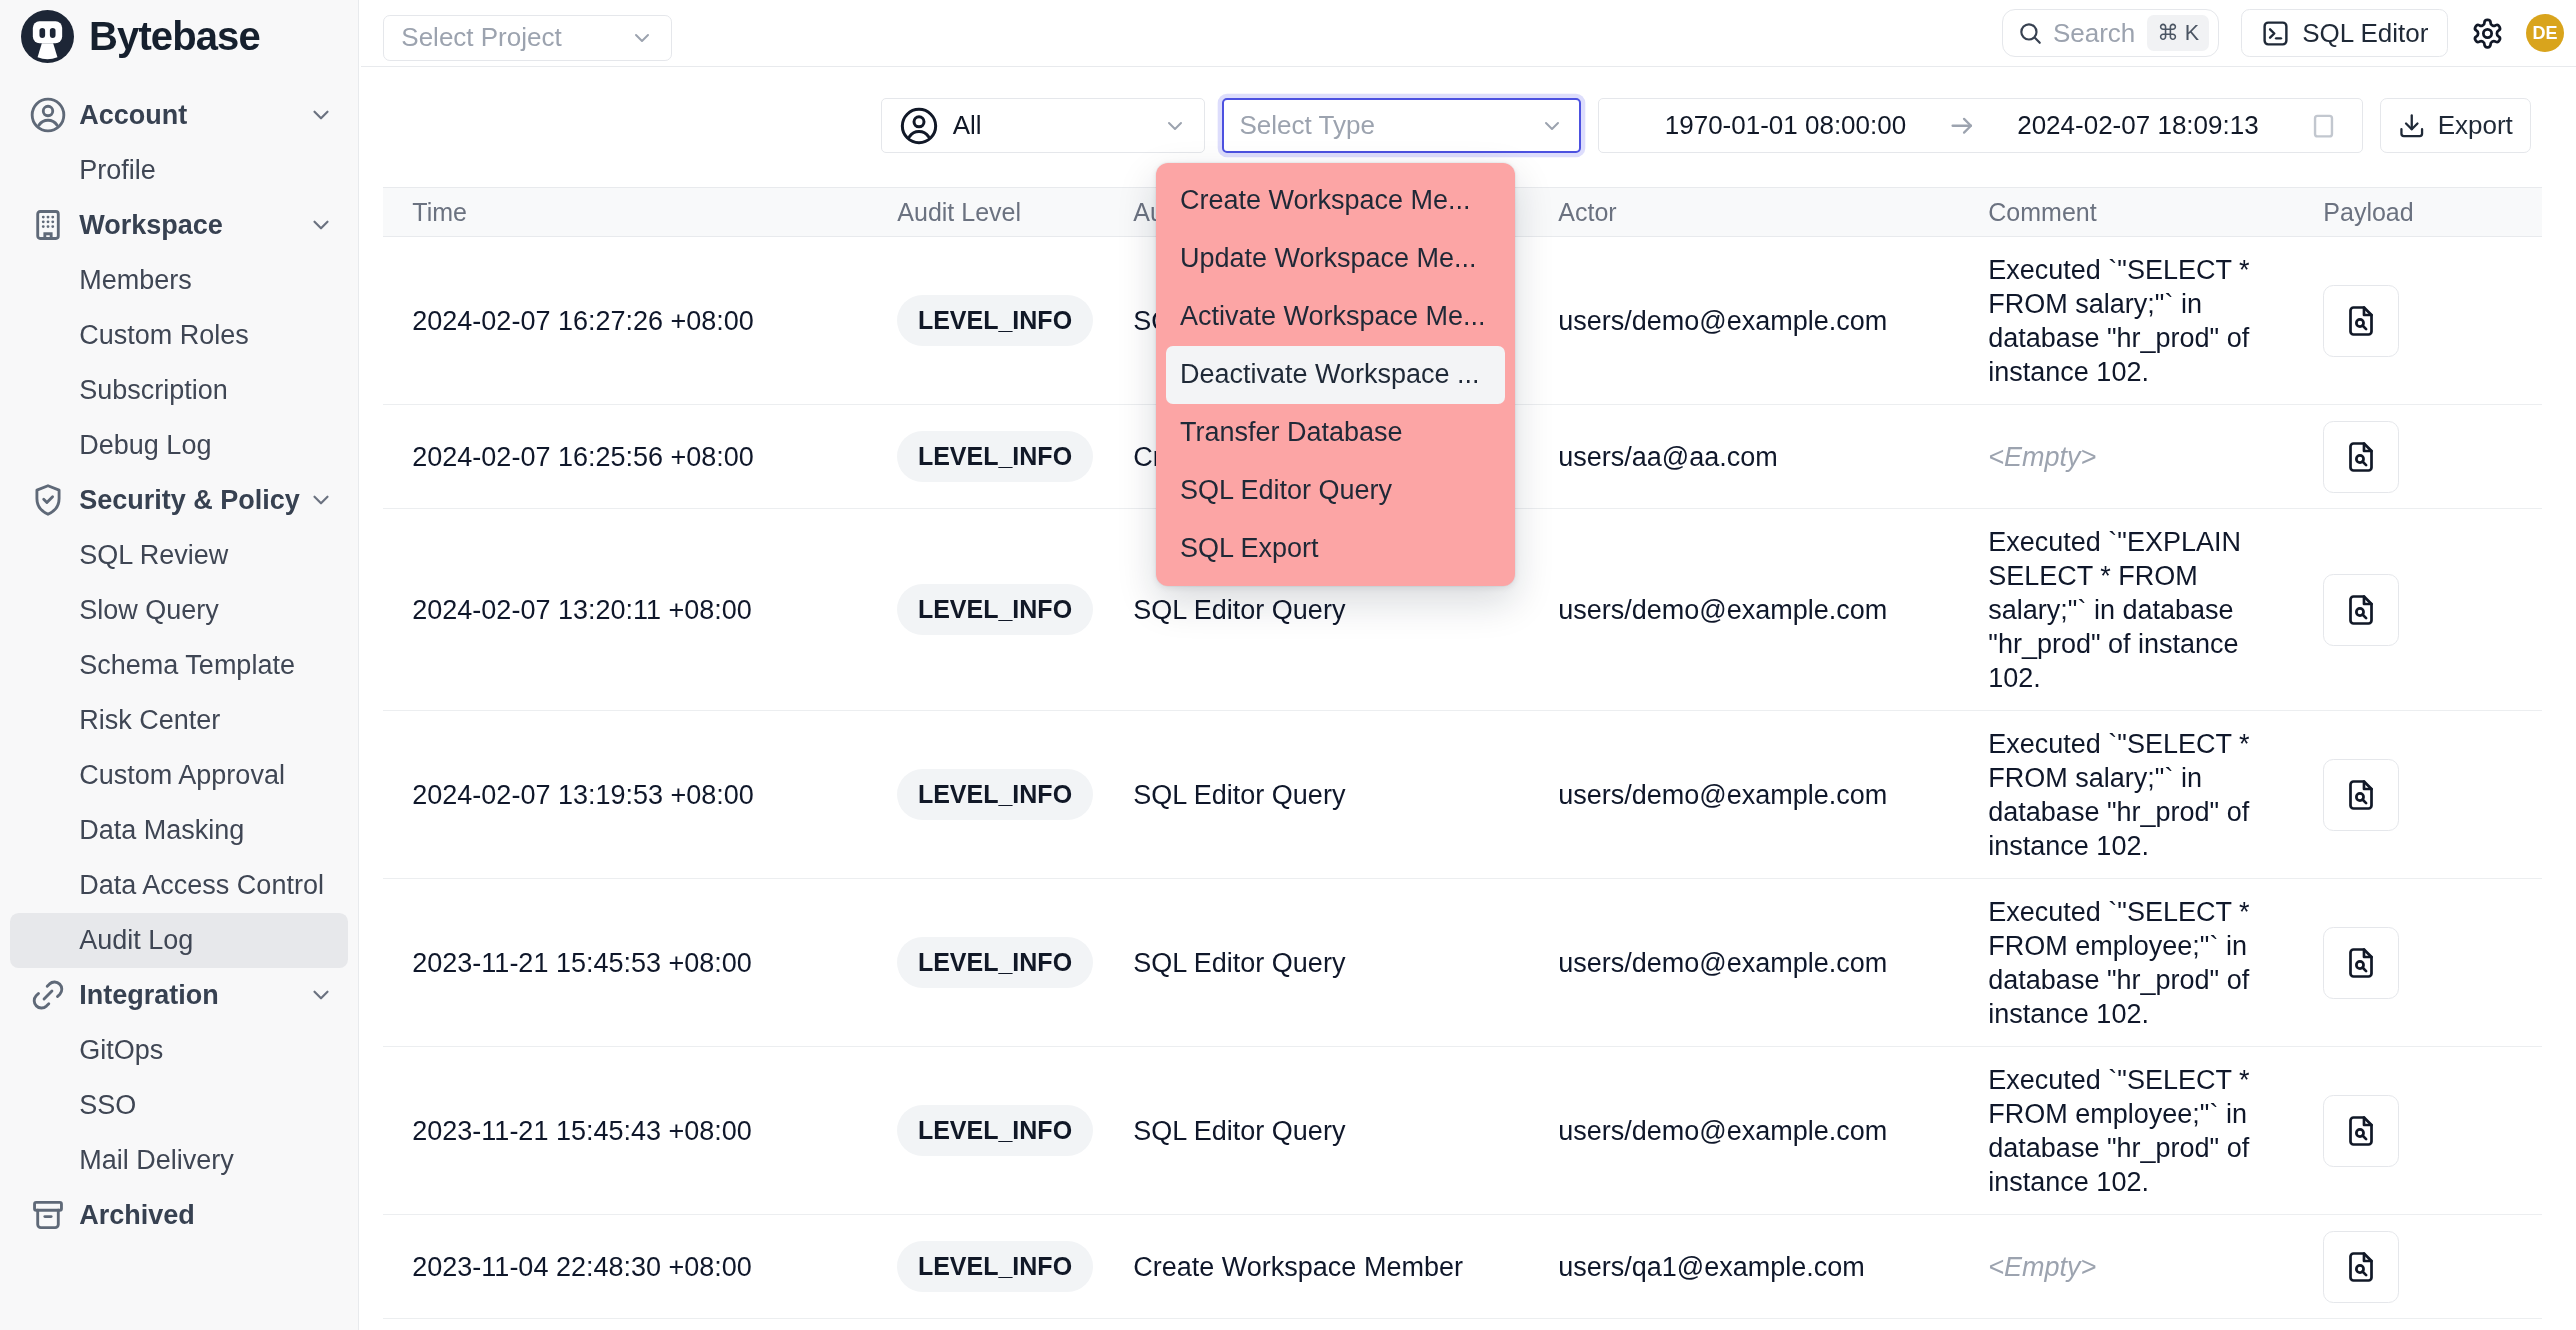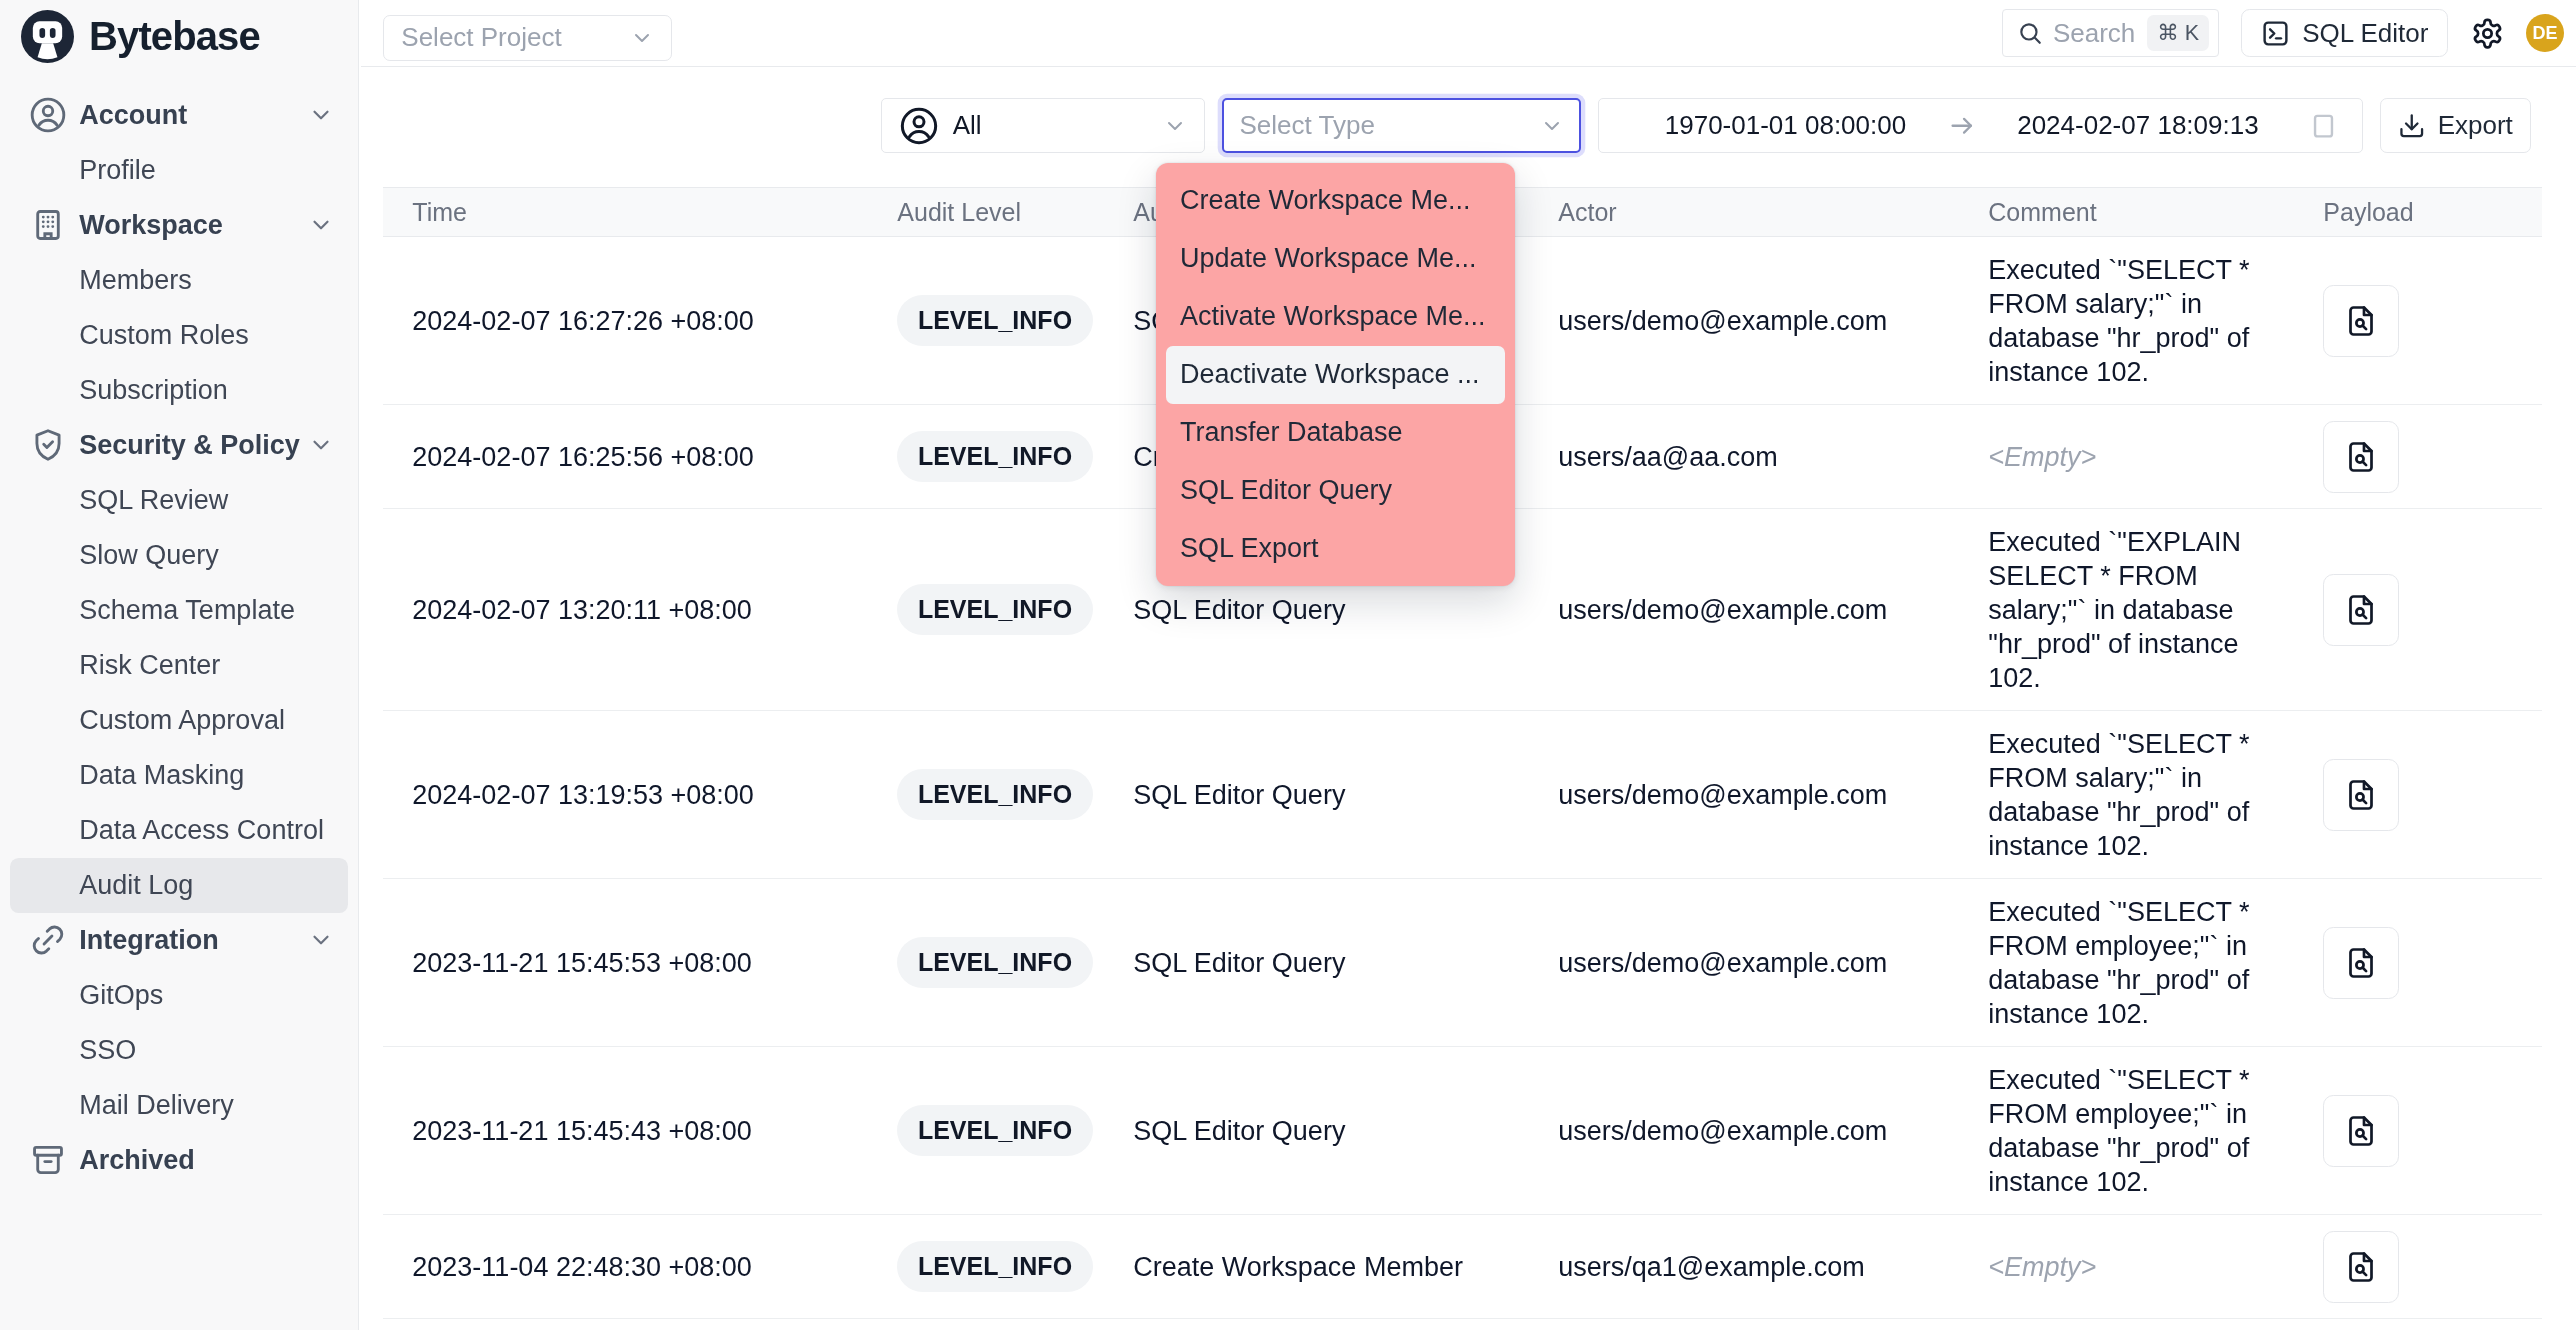--- a/index.html
+++ b/index.html
@@ -24,21 +24,21 @@
   .nav-item .chev { margin-left:auto; width:26px; height:26px; color:#6b7280; }
 
   
   .main { margin-left:361px; height:100%; }
   .topbar { height:67px; border-bottom:1.7px solid #e8eaed; display:flex; align-items:center;
     padding:0 12px 0 22.3px; }
   .select-project { width:289px; height:46px; border:1.7px solid #e5e7eb; border-radius:6.9px;
     display:flex; align-items:center; padding:0 17px; color:#9ca3af; font-size:26px; background:#fff;margin-top:9px; }
   .select-project .chev { margin-left:auto; width:24px; height:24px; color:#9ca3af; }
   .topbar-right { margin-left:auto; display:flex; align-items:center; gap:22.3px; }
-  .searchbox { width:217px; height:48px; border:1.7px solid #e5e7eb; border-radius:4px; background:#fff;
+  .searchbox { width:217px; height:48px; border:1.7px solid #e5e7eb; border-radius:13px; background:#fff;
     display:flex; align-items:center; gap:10.3px; padding:0 8.6px 0 13.7px; color:#9ca3af; font-size:26px; }
   .searchbox .sic { width:26px; height:26px; color:#374151; }
   .kbd { margin-left:auto; background:#f1f2f4; border-radius:6.9px; padding:5.2px 10.3px; font-size:21.5px; color:#4b5563; }
   .btn-sqled { height:48px; border:1.7px solid #e5e7eb; border-radius:8.6px; background:#fff;
     display:flex; align-items:center; gap:12px; padding:0 19px; font-size:26px; color:#1f2937; cursor:pointer; }
   .btn-sqled .tic { width:29px; height:29px; color:#1f2937; }
   .gear { width:33px; height:33px; color:#111827; cursor:pointer; }
   .avatar { width:38px; height:38px; border-radius:50%; display:flex; align-items:center;
     justify-content:center; color:#fff; font-size:18px; font-weight:700; cursor:pointer; }
 
@@ -136,20 +136,23 @@
       </div>
       <div class="nav-item sub">
         <span>Members</span>
       </div>
       <div class="nav-item sub">
         <span>Custom Roles</span>
       </div>
       <div class="nav-item sub">
         <span>Subscription</span>
       </div>
+      <div class="nav-item sub">
+        <span>Debug Log</span>
+      </div>
       <div class="nav-item section">
         <span class="ic nico">
           <svg viewBox="0 0 24 24" fill="none" stroke="currentColor" stroke-width="1.8" stroke-linecap="round" stroke-linejoin="round">
             <path d="M12 3l7 2.8v5.2c0 4.6-3 8.2-7 10-4-1.8-7-5.4-7-10V5.8z"></path>
             <path d="M9.3 11.6l2 2 3.6-3.7"></path>
           </svg>
         </span>
         <span>Security &amp; Policy</span>
         <span class="ic chev">
           <svg viewBox="0 0 24 24" fill="none" stroke="currentColor" stroke-width="2" stroke-linecap="round" stroke-linejoin="round">

